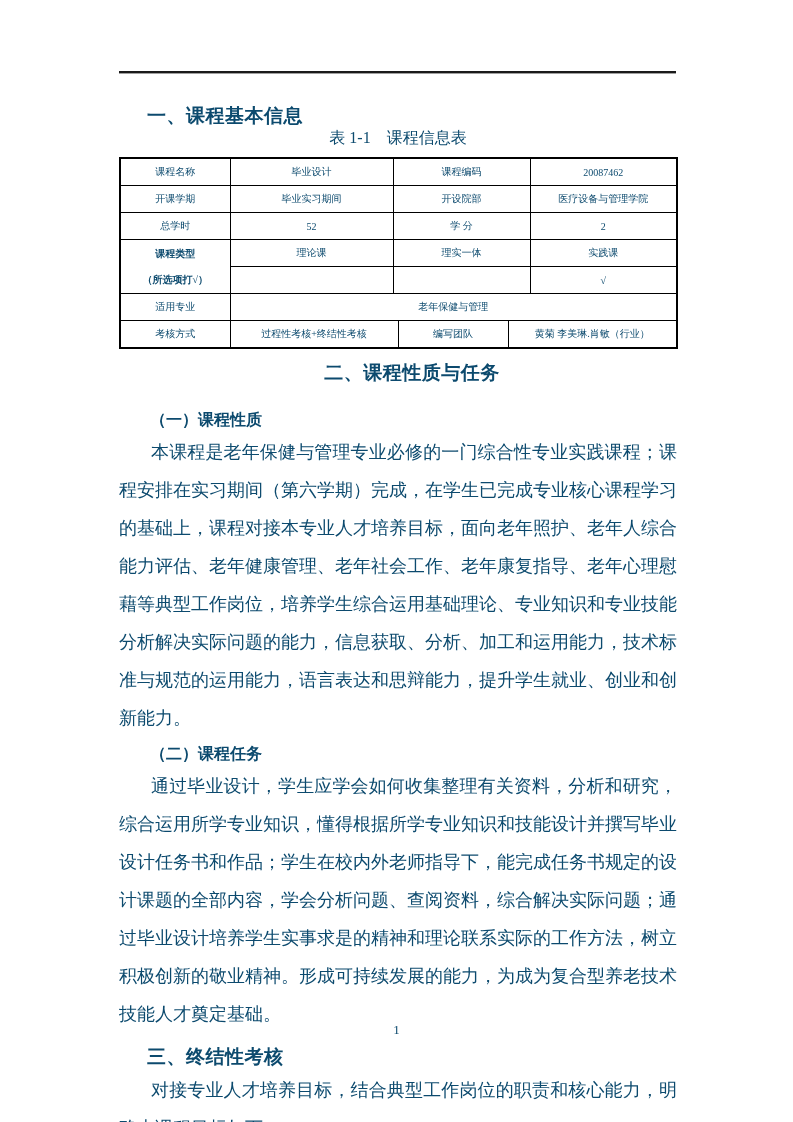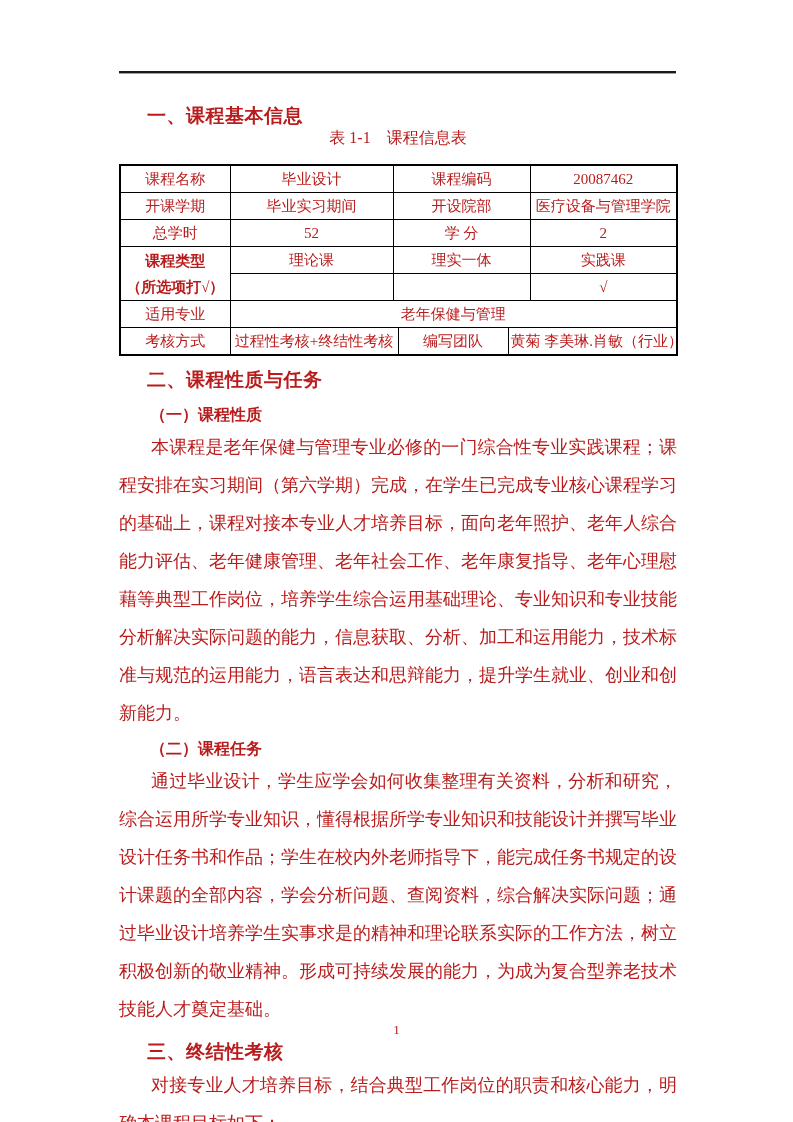--- a/index.html
+++ b/index.html
@@ -1,21 +1,21 @@
 <!DOCTYPE html>
 <html><head>
 <meta charset="utf-8">
 <style>
   html, body { margin: 0; padding: 0; background: #ffffff; }
   .page {
     position: relative;
     width: 793px;
     height: 1122px;
     background: #ffffff;
-    color: #b91c1c;
+    color: #0c4a6e;
     overflow: hidden;
     font-family: "Liberation Serif", "DejaVu Serif", serif;
   }
   .top-rule {
     position: absolute;
     left: 119px;
     top: 71px;
     width: 557px;
     height: 2px;
     background: #1a1a1a;
@@ -29,51 +29,51 @@
   }
   .heading {
     font-family: "Liberation Sans", "DejaVu Sans", sans-serif;
     font-weight: 700;
     font-size: 19px;
     line-height: 24px;
     letter-spacing: 0.5px;
     margin: 0 0 0 28px;
   }
   .heading.h-one   { margin-top: 29px; }
-  .heading.h-two   { margin-top: 12px; }
+  .heading.h-two   { margin-top: 12px; text-align: center; }
   .heading.h-three { margin-top: 12px; }
   .table-caption {
     margin-top: 0;
     text-align: center;
     font-size: 16px;
     line-height: 20px;
   }
   table.info-table {
-    margin-top: 16px;
+    margin-top: 9px;
     width: 559px;
     border-collapse: collapse;
     table-layout: fixed;
     border: 2px solid #000;
-    font-size: 15px;
+    font-size: 10px;
   }
   table.info-table td {
     border: 1px solid #000;
     height: 26px;
     padding: 0 2px;
     text-align: center;
     vertical-align: middle;
     overflow: hidden;
     white-space: nowrap;
   }
   td.two-line div { line-height: 26px; white-space: nowrap; font-weight: bold; }
   .sub-heading {
     font-weight: 700;
     font-size: 16px;
     line-height: 22px;
-    margin: 12px 0 0 31px;
+    margin: 24px 0 0 31px;
   }
   .sub-heading.tight { margin-top: 6px; }
   p.body-para {
     margin: 2px 0 0 0;
     font-size: 18px;
     line-height: 38px;
     text-align: justify;
     text-indent: 32px;
   }
   p.list-line {

